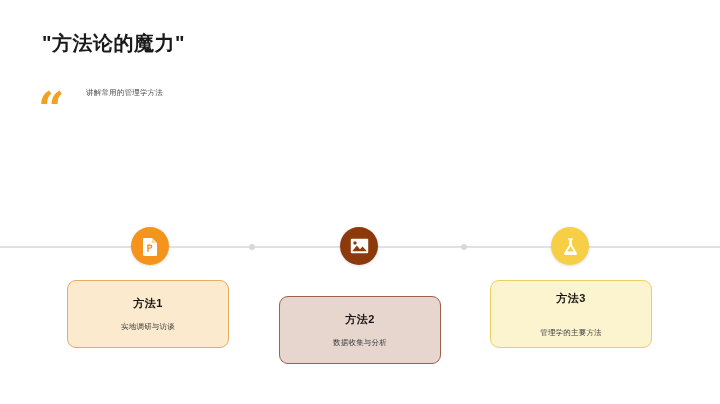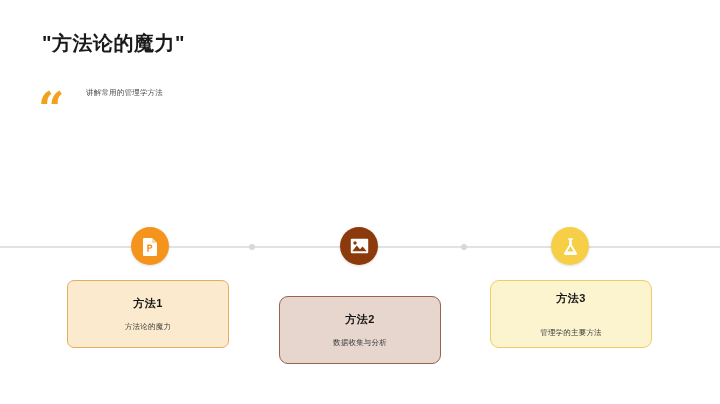--- a/index.html
+++ b/index.html
@@ -133,21 +133,20 @@
     box-sizing: border-box;
     display: flex;
     flex-direction: column;
     align-items: center;
     justify-content: center;
   }
   .card-1 {
     left: 67px;
     background: #fbeacd;
     border-color: #e8ad5a;
-    border-radius: 7px;
   }
   .card-2 {
     left: 279px;
     background: #e6d6ce;
     border-color: #9d6049;
     margin-top: 16px;
   }
   .card-3 {
     left: 490px;
     background: #fcf3cf;
@@ -212,21 +211,21 @@
           <path d="M6.2 1.2 h4.6 v1.5 h-1 v5 l5 8.2 a1.3 1.3 0 0 1 -1.1 2 H3.3 a1.3 1.3 0 0 1 -1.1 -2 l5 -8.2 v-5 h-1 z" fill="#ffffff"></path>
           <path d="M8.5 9.2 l3.2 5.3 H5.3 z" fill="#f7cf46"></path>
         </svg>
       </span>
     </div>
   </div>
 
   <div class="cards">
     <div class="card card-1">
       <div class="card-title">方法1</div>
-      <div class="card-desc">方法论的魔力</div>
+      <div class="card-desc">实地调研与访谈</div>
     </div>
     <div class="card card-2">
       <div class="card-title">方法2</div>
       <div class="card-desc">数据收集与分析</div>
     </div>
     <div class="card card-3">
       <div class="card-title">方法3</div>
       <div class="card-desc">管理学的主要方法</div>
     </div>
   </div>

